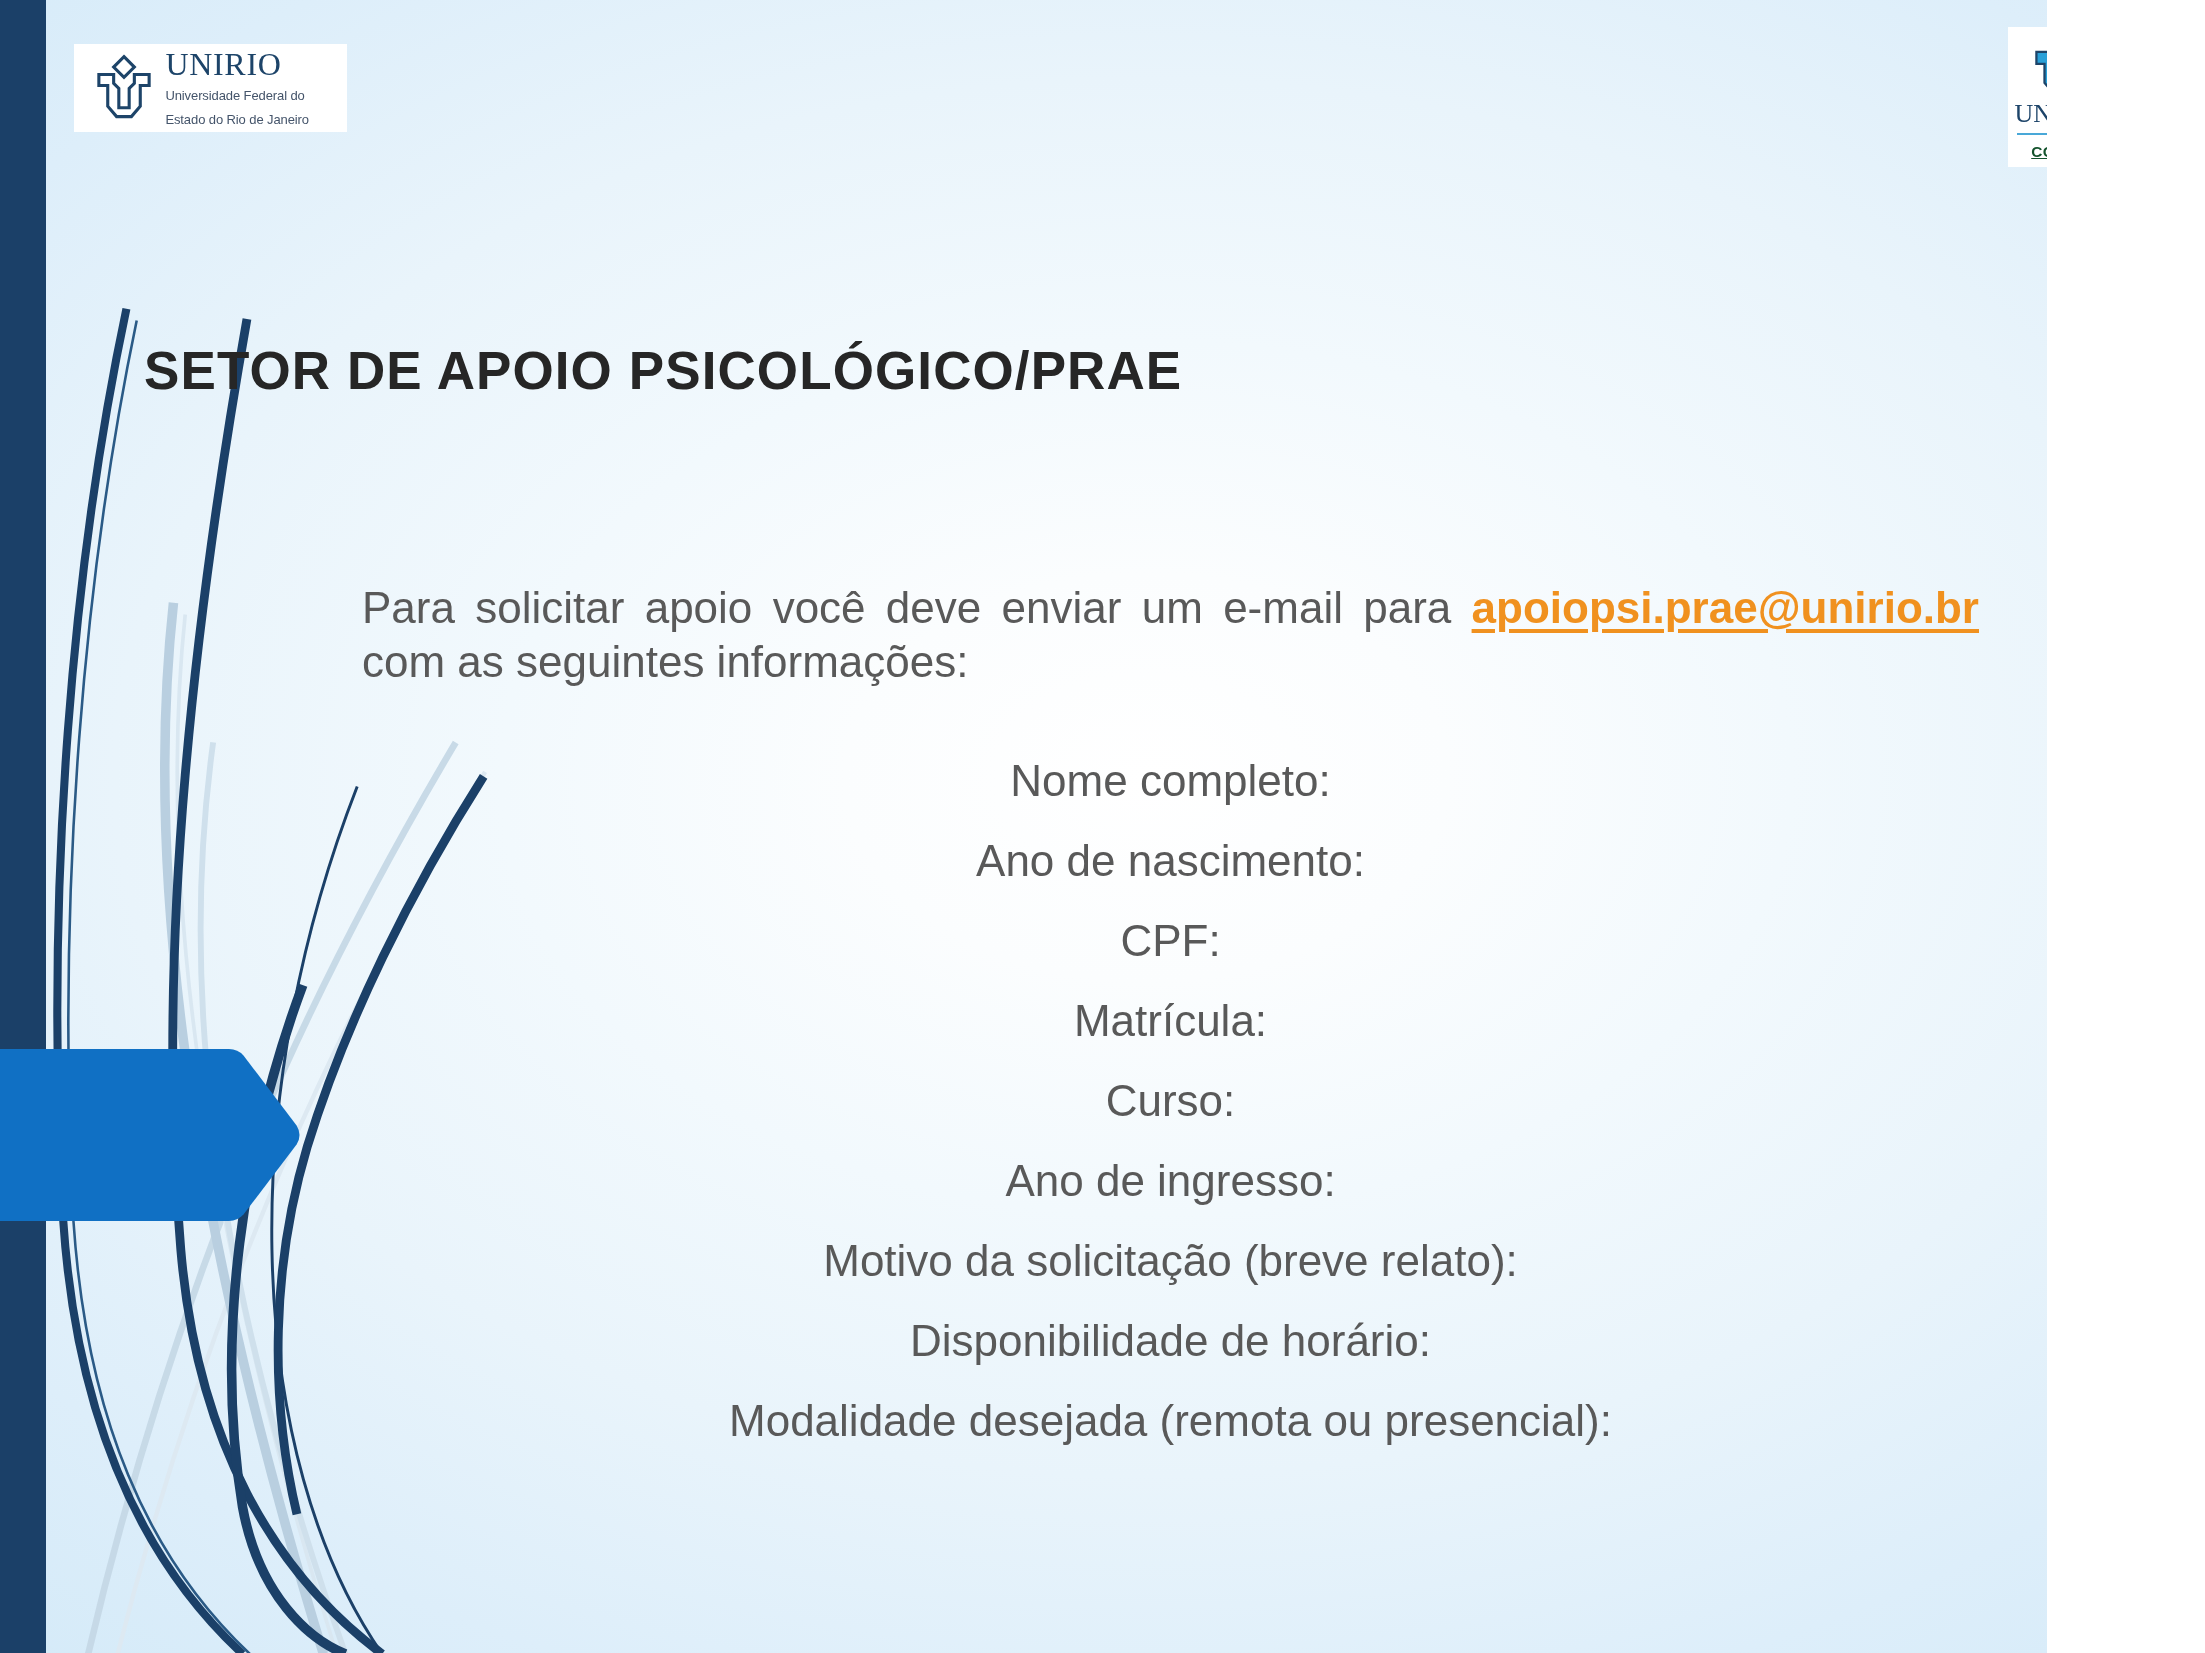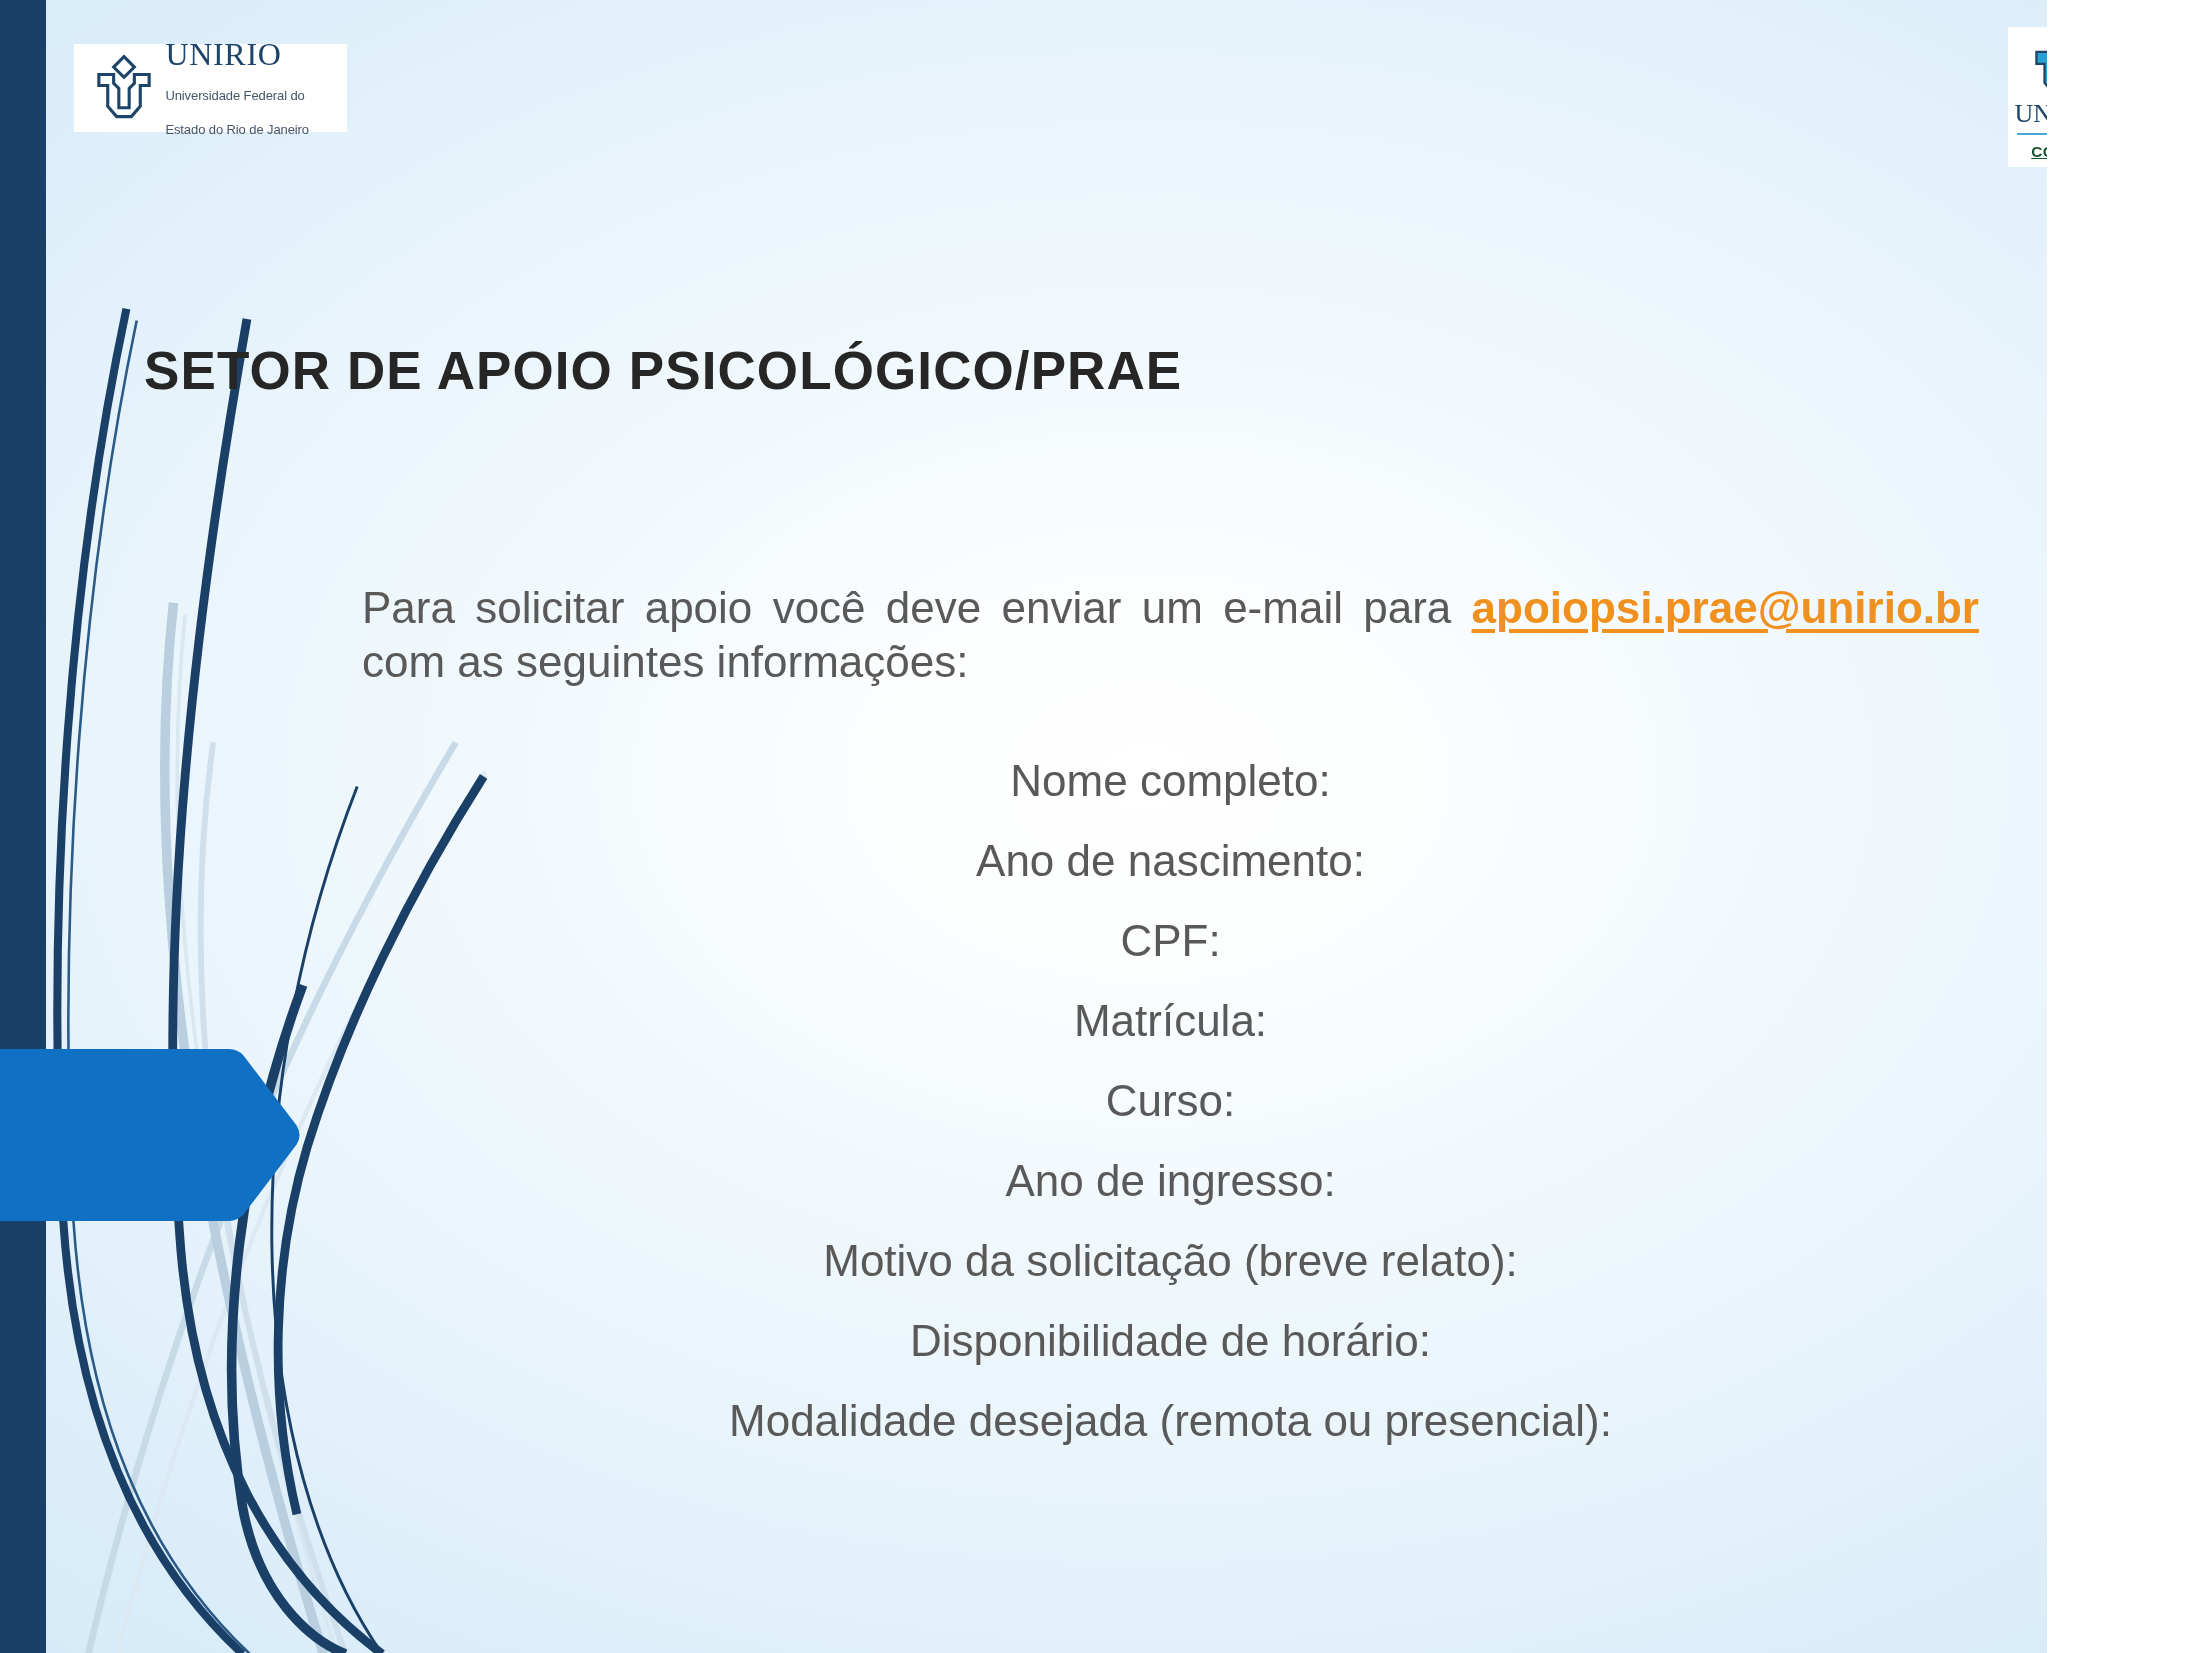--- a/index.html
+++ b/index.html
@@ -57,21 +57,21 @@
   #logo-unirio .mark { width:68px; height:71px; flex:none; }
   #logo-unirio .txt { margin-left:7.4px; line-height:1; }
   #logo-unirio .txt .big {
     font-family:"Liberation Serif", serif;
     font-size:32px; letter-spacing:0.7px;
     color:#1d4469; font-weight:400;
     display:block;
   }
   #logo-unirio .txt .sm {
     font-size:13px; color:#44546a;
-    display:block; line-height:1.15; margin-top:19px;
+    display:block; line-height:1.15; margin-top:9px;
     letter-spacing:-0.1px;
   }
 
   #logo-copoe {
     position:absolute; left:2008px; top:26.5px;
     width:104px; height:140px;
     background:#ffffff;
     z-index:10;
     display:flex; flex-direction:column; align-items:center;
   }

